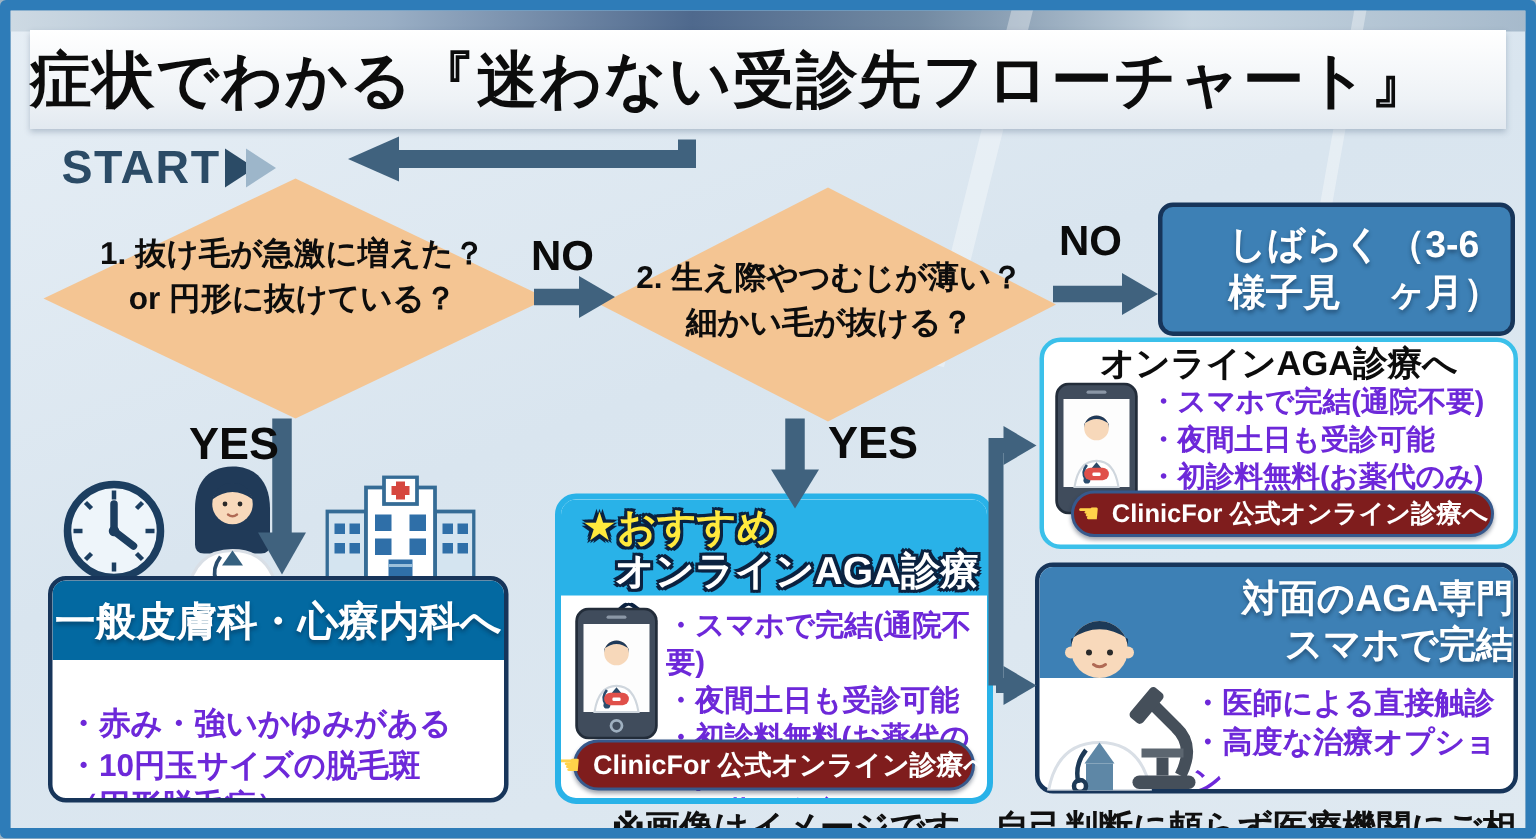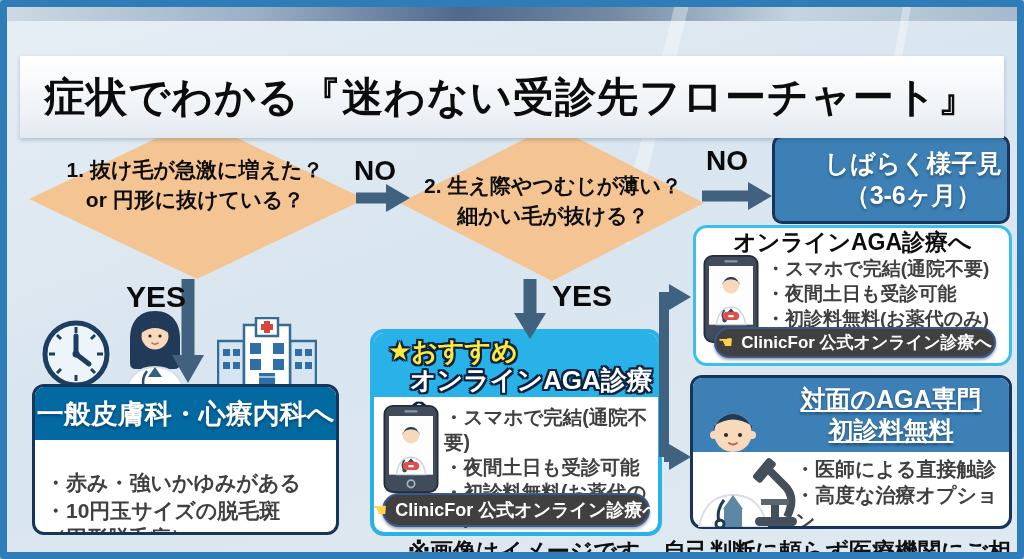--- a/index.html
+++ b/index.html
@@ -7,24 +7,24 @@
   .stage{position:relative;width:1024px;height:559px;overflow:hidden;
          background:linear-gradient(160deg,#e6eef5 0%,#d9e5ef 45%,#dfe9f1 100%);
          border:7px solid #2e7cb8;border-radius:4px;}
   .topstrip{position:absolute;left:0;top:0;width:1010px;height:14px;z-index:0;
          background:linear-gradient(90deg,#c9d6e0 0%,#8da4bd 25%,#35527b 45%,#5f7994 60%,#c2d1dd 78%,#9db2c5 100%);opacity:.85;}
   .streak{position:absolute;background:rgba(255,255,255,.35);z-index:0;}
   .s1{left:640px;top:-20px;width:14px;height:260px;transform:rotate(14deg);}
   .s2{left:880px;top:-10px;width:8px;height:200px;transform:rotate(10deg);}
   .s3{left:300px;top:70px;width:500px;height:3px;opacity:.5;}
 
-  .titlebar{position:absolute;left:13px;top:13px;width:984px;height:82px;z-index:5;
+  .titlebar{position:absolute;left:13px;top:13px;width:984px;height:66px;z-index:5;
          background:linear-gradient(180deg,#ffffff 0%,#eef2f6 70%,#e2e9f0 100%);
-         display:flex;align-items:center;justify-content:center;
-         box-shadow:0 2px 4px rgba(30,60,90,.25);margin-top:36px;}
+         display:flex;align-items:center;
+         box-shadow:0 2px 4px rgba(30,60,90,.25);}
   .titlebar .t{font-size:41px;font-weight:900;color:#0c0c0c;letter-spacing:1px;white-space:nowrap;}
 
   .start{position:absolute;left:22px;top:87px;z-index:4;display:flex;align-items:center;
          font-size:31px;font-weight:900;color:#2b4b66;letter-spacing:1px;margin-left:12px;}
   .tri{width:0;height:0;border-top:13px solid transparent;border-bottom:13px solid transparent;margin-left:3px;}
   .tri1{border-left:20px solid #2b4b66;}
   .tri2{border-left:20px solid #9db6ca;margin-left:-6px;}
 
   svg.layer{position:absolute;left:0;top:0;z-index:3;pointer-events:none;}
 
@@ -33,30 +33,30 @@
   .q2{left:400px;top:164px;width:292px;font-size:21px;}
   .lbl{position:absolute;z-index:4;font-weight:900;color:#0b0b0b;}
   .no1{left:347px;top:148px;font-size:28px;}
   .no2{left:699px;top:138px;font-size:28px;}
   .yes1{left:119px;top:273px;font-size:30px;}
   .yes2{left:545px;top:272px;font-size:30px;}
 
   .bluebox{background:#3d80b5;border:3px solid #17355a;color:#fff;font-weight:900;
          text-shadow:0 2px 3px rgba(8,28,54,.45);z-index:2;position:absolute;}
   .waitbox{left:765px;top:128px;width:238px;height:89px;border-radius:10px;
-         display:flex;flex-direction:column;align-items:center;justify-content:center;
+         display:flex;flex-direction:row;align-items:center;justify-content:center;
          font-size:25px;line-height:1.25;padding-left:44px;}
 
   .panel{position:absolute;background:#fff;z-index:2;}
   .onlinetop{left:686px;top:218px;width:319px;height:141px;border:3px solid #3bc0ea;border-radius:14px;padding:1px 6px;}
   .onlinetop .hd{font-size:23px;font-weight:900;color:#0c0c0c;text-align:center;line-height:1.15;}
   .row{display:flex;align-items:flex-start;}
-  .bullets{font-weight:900;color:#404040;}
+  .bullets{font-weight:900;color:#6d28d9;}
   .onlinetop .bullets{font-size:19px;line-height:1.3;margin-left:6px;margin-top:2px;}
-  .navybtn{background:#404040;border:2px solid #37598c;border-radius:18px;color:#fff;font-weight:900;
+  .navybtn{background:#7f1d1d;border:2px solid #37598c;border-radius:18px;color:#fff;font-weight:900;
          display:flex;align-items:center;justify-content:center;cursor:pointer;
          box-shadow:0 2px 3px rgba(10,25,50,.4);white-space:nowrap;}
   .hand{color:#ffd24a;margin-right:8px;font-weight:400;}
   .hand::before{content:"☚";}
   .onlinetop .navybtn{position:absolute;left:18px;bottom:5px;width:282px;height:31px;font-size:17px;}
 
   .dermabox{left:25px;top:377px;width:307px;height:151px;border:3px solid #17355a;border-radius:12px;overflow:hidden;}
   .dermabox .hdr{background:#0369a1;height:53px;display:flex;align-items:center;justify-content:center;
          color:#fff;font-weight:900;font-size:27px;text-shadow:0 2px 3px rgba(8,28,54,.45);}
   .dermabox .bullets{font-size:21px;line-height:1.32;padding:6px 10px;margin-top:23px;}
@@ -64,22 +64,22 @@
   .recbox{left:363px;top:322px;width:292px;height:207px;border:4px solid #29b2e8;border-radius:14px;overflow:hidden;}
   .recbox .hdr{background:#29b2e8;height:64px;padding:4px 0 0 14px;}
   .badge{font-size:26px;font-weight:900;color:#ffe93d;line-height:1.1;
          text-shadow:-2px 0 #0b2240,2px 0 #0b2240,0 -2px #0b2240,0 2px #0b2240,2px 2px #0b2240,-2px -2px #0b2240,2px -2px #0b2240,-2px 2px #0b2240;}
   .rechead{font-size:26px;font-weight:900;color:#fff;margin-left:22px;line-height:1.1;
          text-shadow:-2px 0 #0b2240,2px 0 #0b2240,0 -2px #0b2240,0 2px #0b2240,2px 2px #0b2240,-2px -2px #0b2240,2px -2px #0b2240,-2px 2px #0b2240;}
   .recbox .bullets{font-size:19.5px;line-height:1.28;margin:4px 0 0 4px;}
   .recbox .navybtn{position:absolute;left:8px;bottom:5px;width:268px;height:34px;font-size:18px;}
 
   .clinicbox{left:683px;top:368px;width:322px;height:154px;border:3px solid #17355a;border-radius:12px;overflow:hidden;}
-  .clinicbox .hdr{background:#3d80b5;height:74px;display:flex;flex-direction:column;align-items:center;justify-content:center;
-         padding-left:80px;color:#fff;font-weight:900;font-size:25px;line-height:1.25;text-shadow:0 2px 3px rgba(8,28,54,.45);text-decoration:underline;}
+  .clinicbox .hdr{background:#3d80b5;height:74px;display:flex;flex-direction:column;align-items:flex-end;justify-content:center;
+         padding-left:80px;color:#fff;font-weight:900;font-size:25px;line-height:1.25;text-shadow:0 2px 3px rgba(8,28,54,.45);}
   .clinicbox .bullets{font-size:20px;line-height:1.3;padding:4px 4px 0 102px;}
 
   .icons-derma{position:absolute;z-index:1;}
   .icon-clock{left:33px;top:311px;}
   .icon-fdoc{left:106px;top:298px;}
   .icon-hosp{left:210px;top:310px;}
   .icon-mdoc{position:absolute;left:686px;top:390px;z-index:3;}
   .phone{flex:0 0 auto;}
 
   .disclaimer{position:absolute;left:380px;top:529px;width:624px;text-align:right;z-index:4;
@@ -276,21 +276,21 @@
     </div>
     <div class="navybtn">
       <span class="hand"></span>
       <span>ClinicFor 公式オンライン診療へ</span>
     </div>
   </div>
 
   <div class="panel clinicbox">
     <div class="hdr">
       <div>対面のAGA専門</div>
-      <div>初診料無料</div>
+      <div>スマホで完結</div>
     </div>
     <div class="bullets">
       <div>・医師による直接触診</div>
       <div>・高度な治療オプション</div>
 
     </div>
   </div>
 
   <svg class="icon-mdoc" width="106" height="130" viewBox="0 0 106 130">
     <circle cx="40" cy="36" r="19" fill="#f8d9bb"></circle>

